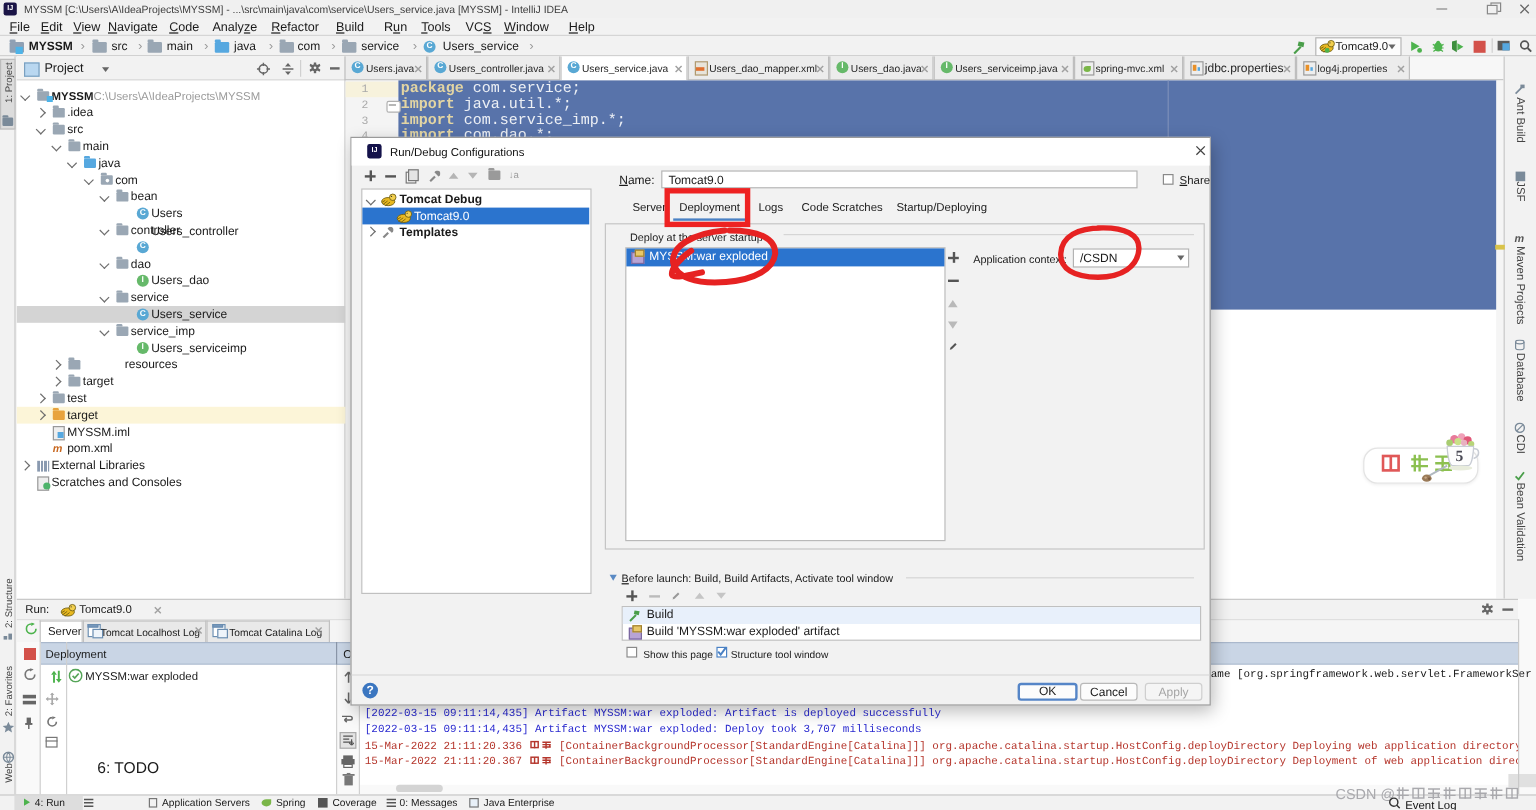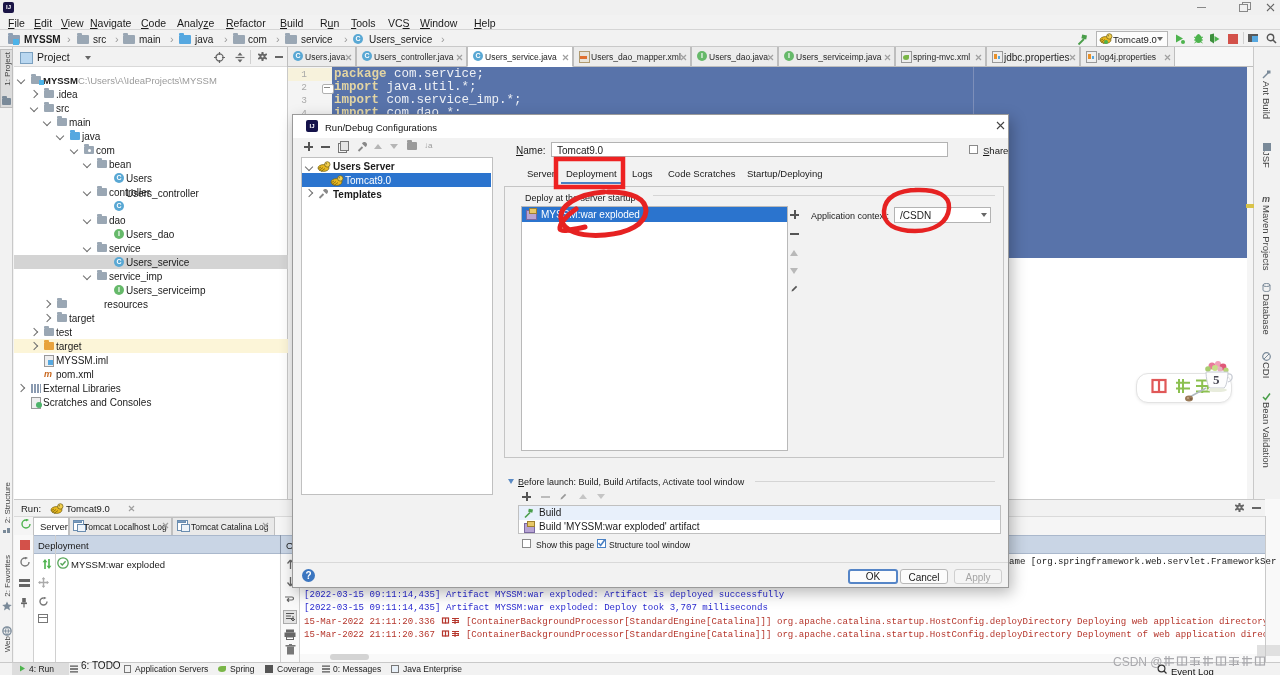--- a/index.html
+++ b/index.html
@@ -6,20 +6,21 @@
 .mono{font-family:"Liberation Mono",monospace}
 u{text-decoration:underline}
 .vlabR{position:absolute;font-size:9.5px;color:#444;white-space:nowrap;writing-mode:vertical-rl}
 .vlabL{position:absolute;font-size:8px;color:#444;white-space:nowrap;writing-mode:vertical-rl;transform:rotate(180deg)}
 svg.abs{display:block}
 .hz{display:inline-block;vertical-align:baseline;transform:translateY(1px)}
 </style></head><body>
 <div id="app">
 <div class="abs" style="left:0;top:0;width:1280px;height:15px;background:#f0f0f0"></div>
 <div class="abs" style="left:3px;top:2px;width:11px;height:11px;background:#1a1446;border-radius:2px;color:#fff;font-size:6px;font-weight:bold;text-align:center;line-height:11px">IJ</div>
+<div class="abs" style="left:20px;top:3px;font-size:8.7px;color:#3c3c3c">MYSSM [C:\Users\A\IdeaProjects\MYSSM] - ...\src\main\java\com\service\Users_service.java [MYSSM] - IntelliJ IDEA</div>
 <div class="abs" style="left:1197px;top:7px;width:9px;height:1px;background:#888"></div>
 <div class="abs" style="left:1242px;top:2px;width:7px;height:6px;border:1px solid #888;background:#f0f0f0"></div>
 <div class="abs" style="left:1239px;top:4px;width:7px;height:6px;border:1px solid #888;background:#f0f0f0"></div>
 <svg class="abs" style="left:1266px;top:3px;" width="9" height="9" viewBox="0 0 9 9">
       <path d="M1 1 L8 8 M8 1 L1 8" stroke="#666" stroke-width="1.1"></path>
     </svg>
 <div class="abs" style="left:0;top:15px;width:1280px;height:15px;background:#f2f2f2;border-bottom:1px solid #d5d5d5;box-sizing:border-box"></div>
 <span class="abs" style="left:8px;top:17px;font-size:10.5px"><u>F</u>ile</span>
 <span class="abs" style="left:34px;top:17px;font-size:10.5px"><u>E</u>dit</span>
 <span class="abs" style="left:61px;top:17px;font-size:10.5px"><u>V</u>iew</span>
@@ -477,21 +478,21 @@
 <div class="abs" style="left:1265px;top:516px;width:1px;height:146px;background:#c9c9c9"></div>
 <div class="abs" style="left:0;top:662px;width:1280px;height:13px;background:#f2f2f2;border-top:1px solid #c9c9c9;box-sizing:border-box"></div>
 <div class="abs" style="left:12px;top:663px;width:57px;height:12px;background:#dddddd"></div>
 <svg class="abs" style="left:19px;top:665px;" width="7" height="7" viewBox="0 0 7 7">
       <path d="M1 0.5 L6 3.5 L1 6.5 Z" fill="#4db34d"></path>
     </svg>
 <span class="abs" style="left:29px;top:664px;font-size:8.5px">4: Run</span>
 <svg class="abs" style="left:70px;top:665px;" width="8" height="8" viewBox="0 0 8 8">
       <path d="M0 1.2 H8 M0 4 H8 M0 6.8 H8" stroke="#555" stroke-width="1.3"></path>
     </svg>
-<span class="abs" style="left:81px;top:660px;font-size:10px">6: TODO</span>
+<span class="abs" style="left:81px;top:632px;font-size:13px">6: TODO</span>
 <div class="abs" style="left:124px;top:665px;width:7px;height:8px;border:1px solid #777;box-sizing:border-box"></div>
 <span class="abs" style="left:135px;top:664px;font-size:8.5px">Application Servers</span>
 <div class="abs" style="left:218px;top:666px;width:8px;height:6px;background:#7ab648;border-radius:50% 0 50% 50%"></div>
 <span class="abs" style="left:230px;top:664px;font-size:8.5px">Spring</span>
 <div class="abs" style="left:265px;top:665px;width:8px;height:8px;background:#555"></div>
 <span class="abs" style="left:277px;top:664px;font-size:8.5px">Coverage</span>
 <svg class="abs" style="left:322px;top:665px;" width="8" height="8" viewBox="0 0 8 8">
       <path d="M0 1.2 H8 M0 4 H8 M0 6.8 H8" stroke="#555" stroke-width="1.3"></path>
     </svg>
 <span class="abs" style="left:333px;top:664px;font-size:8.5px">0: Messages</span>
@@ -522,21 +523,21 @@
       </div>
 <span class="abs" style="left:131px;top:26px;color:#999;font-size:8px">↓a</span>
 <div class="abs" style="left:8px;top:42px;width:192px;height:338px;background:#fff;border:1px solid #c0c0c0;box-sizing:border-box"></div>
 <div class="abs" style="left:13px;top:49px;width:5px;height:5px;border-right:1.4px solid #6e6e6e;border-bottom:1.4px solid #6e6e6e;transform:rotate(45deg)"></div>
 <svg class="abs" style="left:24px;top:45px;" width="14" height="13" viewBox="0 0 14 13">
         <ellipse cx="6.5" cy="8" rx="5.5" ry="3.4" fill="#e8b820" stroke="#6b5a10" stroke-width="0.7"></ellipse>
         <circle cx="10.3" cy="4.4" r="2.7" fill="#f2cf4e" stroke="#6b5a10" stroke-width="0.7"></circle>
         <circle cx="9.3" cy="3.7" r="0.5" fill="#333"></circle>
         <path d="M2 10.5 L6 7.5 M4 11.5 L8 8.5 M1.5 8.5 L4 7" stroke="#6b5a10" stroke-width="0.7" fill="none"></path>
       </svg>
-<div class="abs" style="left:40px;top:46px;font-size:10px;font-weight:bold">Users Server</div>
+<div class="abs" style="left:40px;top:46px;font-size:10px;font-weight:bold">Tomcat Debug</div>
 <div class="abs" style="left:9px;top:58px;width:189px;height:14px;background:#2b74ce"></div>
 <svg class="abs" style="left:37px;top:59px;" width="14" height="13" viewBox="0 0 14 13">
         <ellipse cx="6.5" cy="8" rx="5.5" ry="3.4" fill="#e8b820" stroke="#6b5a10" stroke-width="0.7"></ellipse>
         <circle cx="10.3" cy="4.4" r="2.7" fill="#f2cf4e" stroke="#6b5a10" stroke-width="0.7"></circle>
         <circle cx="9.3" cy="3.7" r="0.5" fill="#333"></circle>
         <path d="M2 10.5 L6 7.5 M4 11.5 L8 8.5 M1.5 8.5 L4 7" stroke="#6b5a10" stroke-width="0.7" fill="none"></path>
       </svg>
 <div class="abs" style="left:52px;top:60px;font-size:10px;color:#fff">Tomcat9.0</div>
 <div class="abs" style="left:13px;top:75px;width:5px;height:5px;border-top:1.4px solid #6e6e6e;border-right:1.4px solid #6e6e6e;transform:rotate(45deg)"></div>
 <svg class="abs" style="left:25px;top:74px;" width="10" height="10" viewBox="0 0 10 10">

